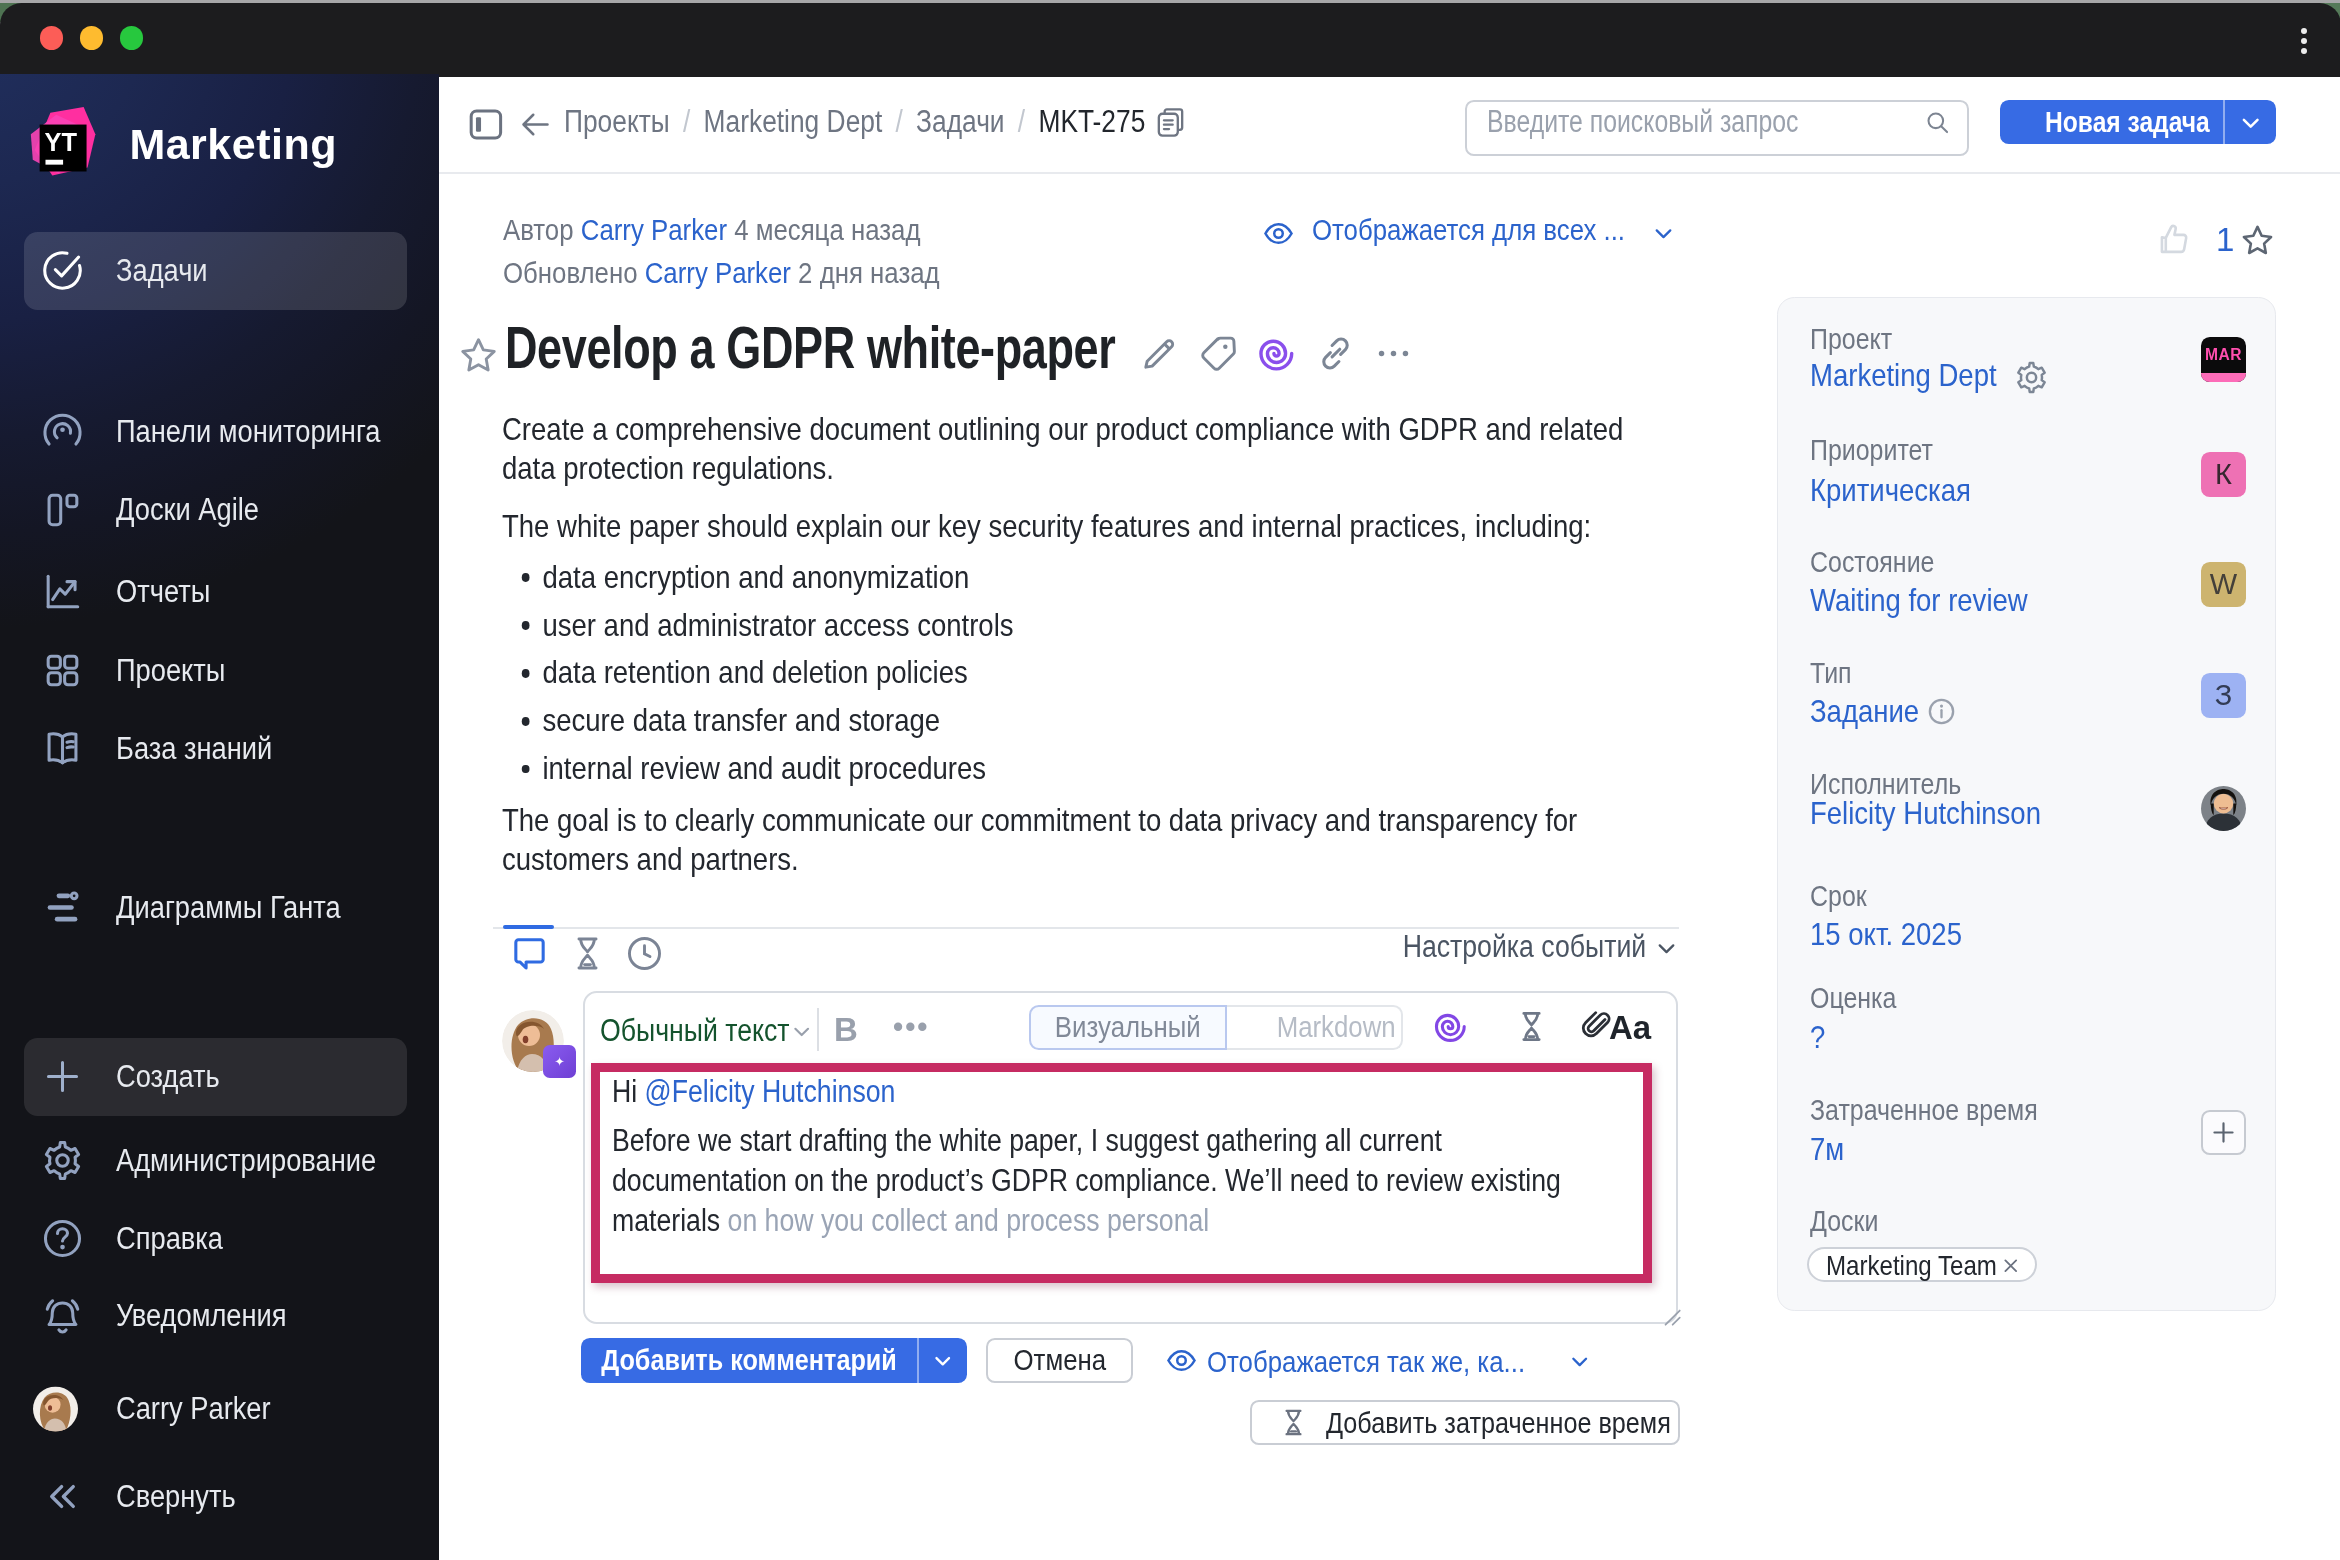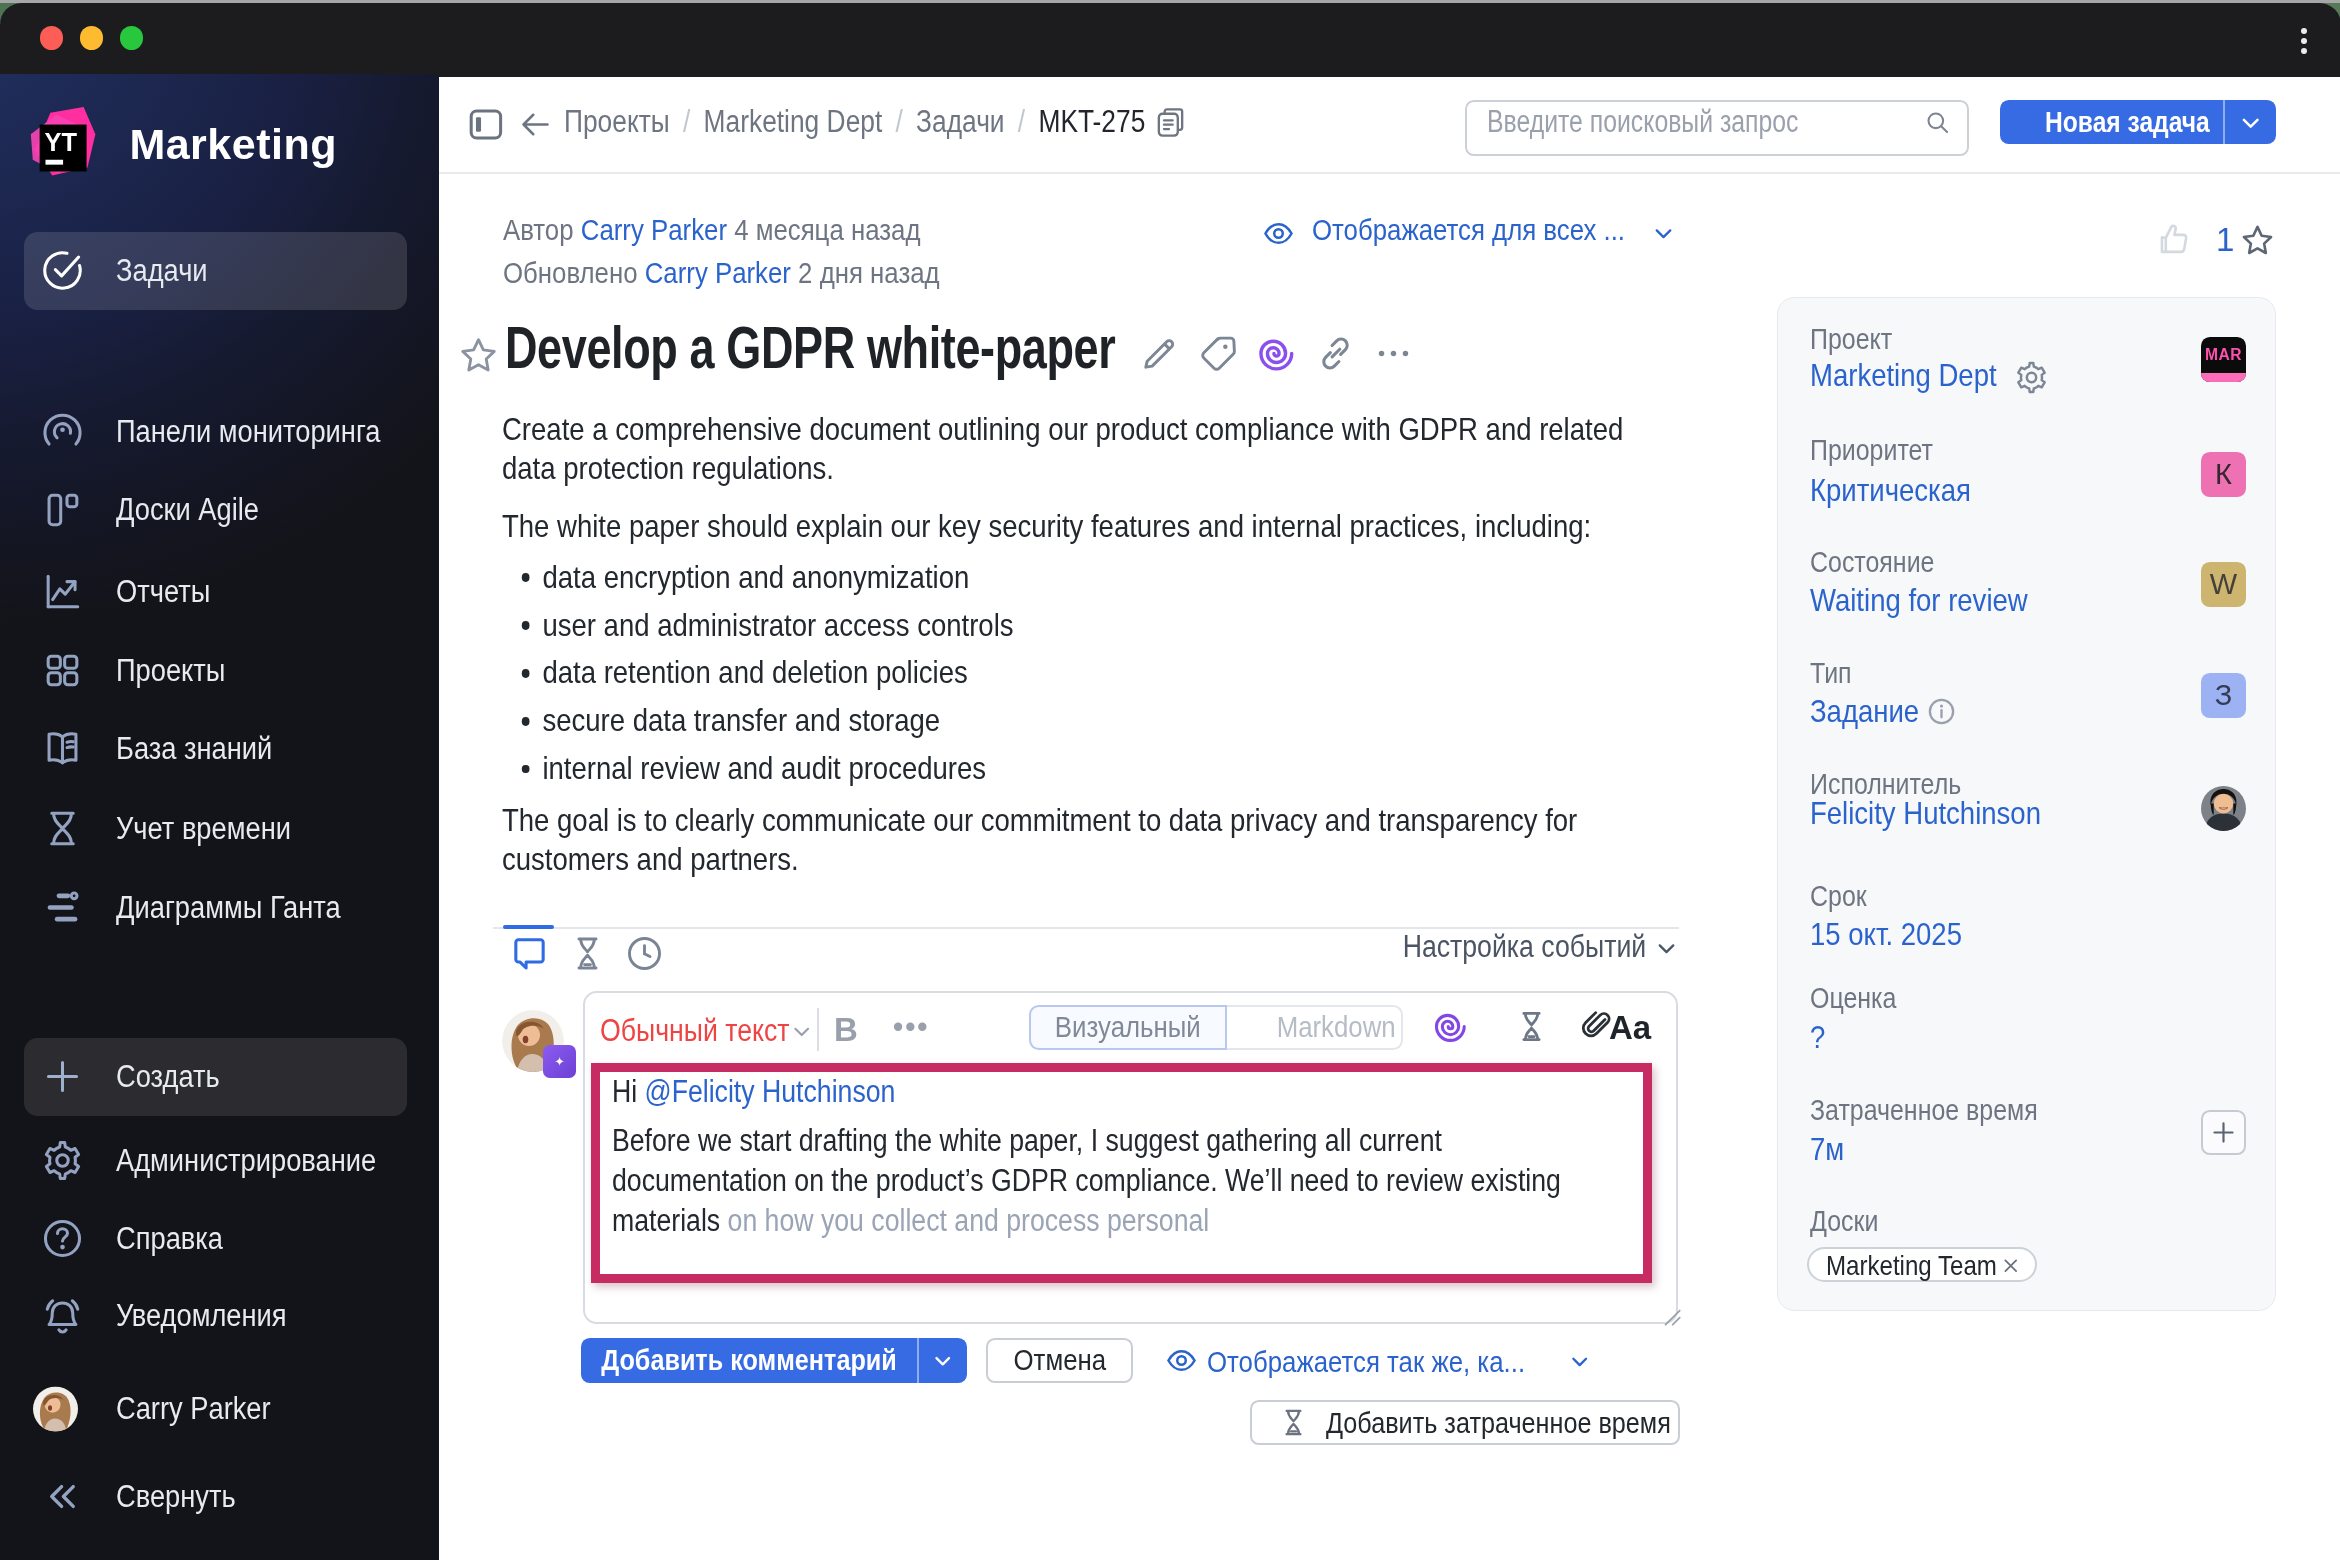--- a/index.html
+++ b/index.html
@@ -132,28 +132,20 @@
     <div class="abs menuitem" style="top:636px;">
       <span class="mi-icon">
           <svg width="43" height="43" viewBox="0 0 24 24" fill="none" stroke="#92a2c0" stroke-width="1.7" stroke-linecap="round" stroke-linejoin="round">
             <path d="M12 5.5 C10 3.8 7.5 3.5 4.5 4 L4.5 18.5 C7.5 18 10 18.4 12 20 C14 18.4 16.5 18 19.5 18.5 L19.5 4 C16.5 3.5 14 3.8 12 5.5 Z"></path>
             <path d="M12 5.5 L12 20"></path>
             <path d="M14.5 8.5 C16 8 17 8 18 8.2 M14.5 11.5 C16 11 17 11 18 11.2"></path>
           </svg>
         </span>
       <span class="mi-label">База знаний</span>
     </div>
-    <div class="abs menuitem" style="top:716px;">
-      <span class="mi-icon">
-          <svg width="43" height="43" viewBox="0 0 24 24" fill="none" stroke="#92a2c0" stroke-width="1.7" stroke-linecap="round" stroke-linejoin="round">
-            <path d="M6 3.5 L18 3.5 M6 20.5 L18 20.5 M7 3.5 C7 8 10 9.5 12 12 C14 9.5 17 8 17 3.5 M7 20.5 C7 16 10 14.5 12 12 C14 14.5 17 16 17 20.5"></path>
-          </svg>
-        </span>
-      <span class="mi-label">Учет времени</span>
-    </div>
     <div class="abs menuitem" style="top:795px;">
       <span class="mi-icon">
           <svg width="43" height="43" viewBox="0 0 24 24" fill="none" stroke="#92a2c0" stroke-width="1.7" stroke-linecap="round">
             <path d="M10 5.5 L15 5.5" stroke-width="2.6"></path>
             <path d="M5 12 L17 12" stroke-width="2.6"></path>
             <path d="M9 18.5 L19 18.5" stroke-width="2.6"></path>
             <circle cx="18.5" cy="5.5" r="1.6"></circle>
           </svg>
         </span>
       <span class="mi-label">Диаграммы Ганта</span>
@@ -376,21 +368,21 @@
             <path d="M15 62 C17 49 24 44 30 44 C39 44 45 51 46 62 Z" fill="#d4bfae"></path>
           </g>
         </svg>
     </div>
     <div class="abs" style="left:104px; top:968px; width:33px; height:33px; border-radius:6.8px; background:linear-gradient(135deg,#8a5cf0,#6e3fd4); display:flex; align-items:center; justify-content:center;">
       <span style="color:#fff; font-size:12.7px;">✦</span>
     </div>
 
     <div class="abs" style="left:144px; top:914px; width:1095px; height:333px; border:2px solid #d8dce2; border-radius:13.7px; background:#fff;"></div>
 
-    <div class="abs" style="left:161px; top:936px; color:#ef4444; font-size:31px;"><span class="sx">Обычный текст</span></div>
+    <div class="abs" style="left:161px; top:936px; color:#14532d; font-size:31px;"><span class="sx">Обычный текст</span></div>
     <div class="abs" style="left:351px; top:943px;">
         <svg width="23.4" height="23.4" viewBox="0 0 24 24" fill="none" stroke="#99a0ac" stroke-width="2.2" stroke-linecap="round" stroke-linejoin="round">
           <path d="M5.5 9 L12 15.5 L18.5 9"></path>
         </svg>
       </div>
     <div class="abs" style="left:378px; top:931px; width:2px; height:43px; background:#dcdfe4;"></div>
     <div class="abs" style="left:395px; top:934px; color:#99a0ac; font-weight:700; font-size:33px;">B</div>
     <div class="abs" style="left:454px; top:934px; color:#99a0ac; letter-spacing:2px; font-weight:700; font-size:29px;">•••</div>
     <div class="abs" style="left:590px; top:928px; width:198px; height:45px; background:#f7faff; border:2px solid #b9c8ef; border-radius:9.8px 0 0 9.8px; display:flex; align-items:center; justify-content:center; color:#818998; font-size:30px;">
         <span class="sxc">Визуальный</span>

